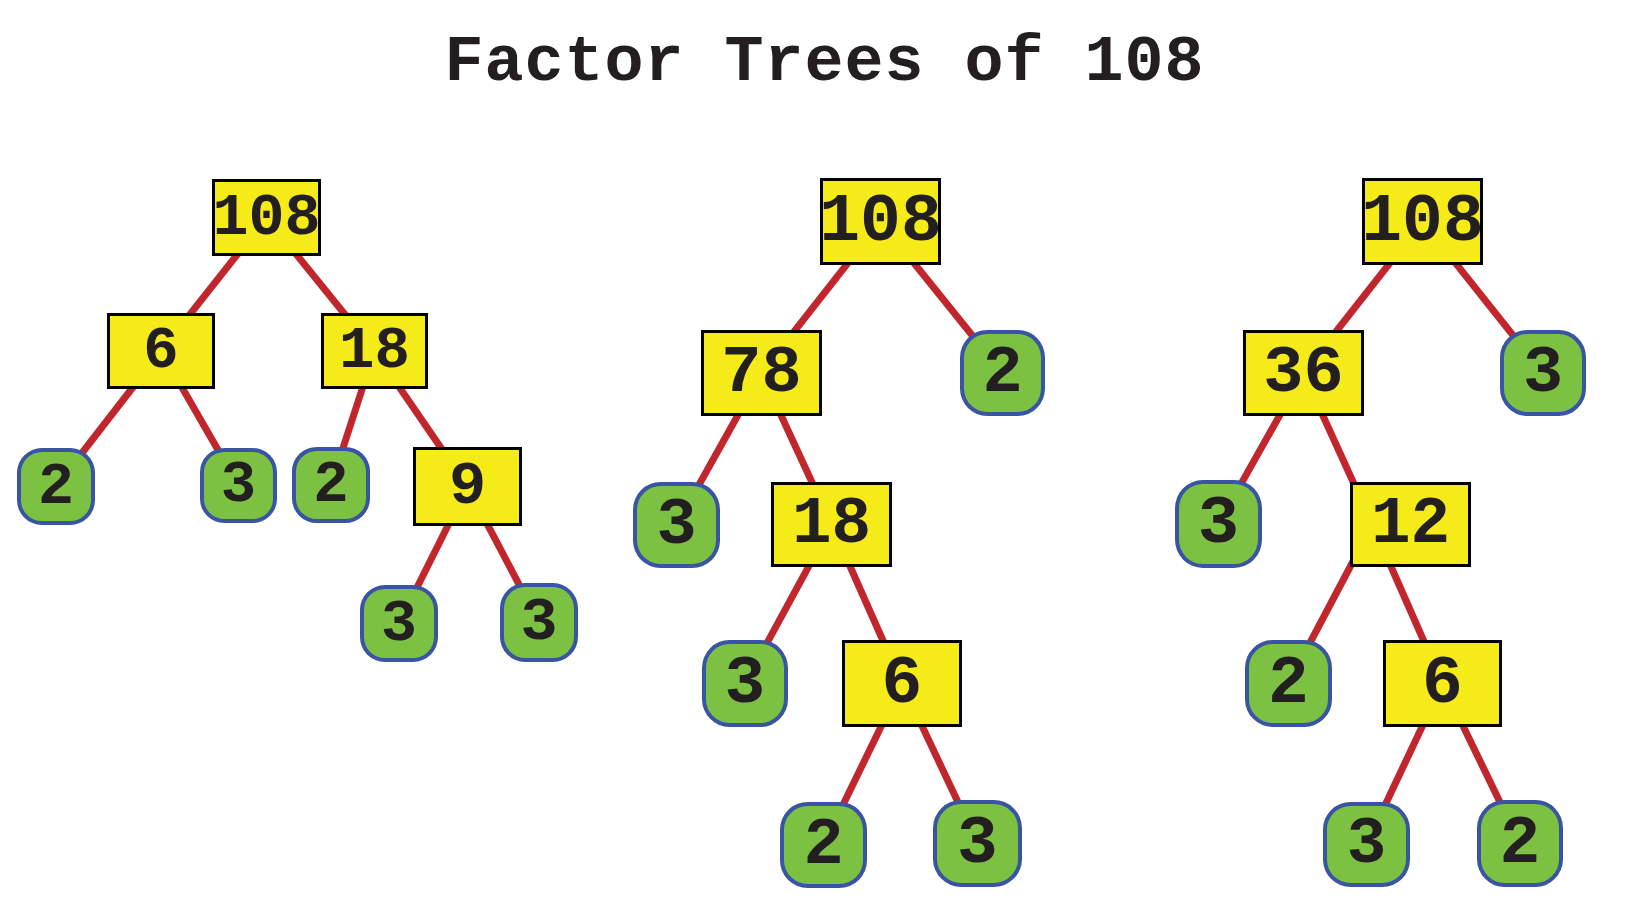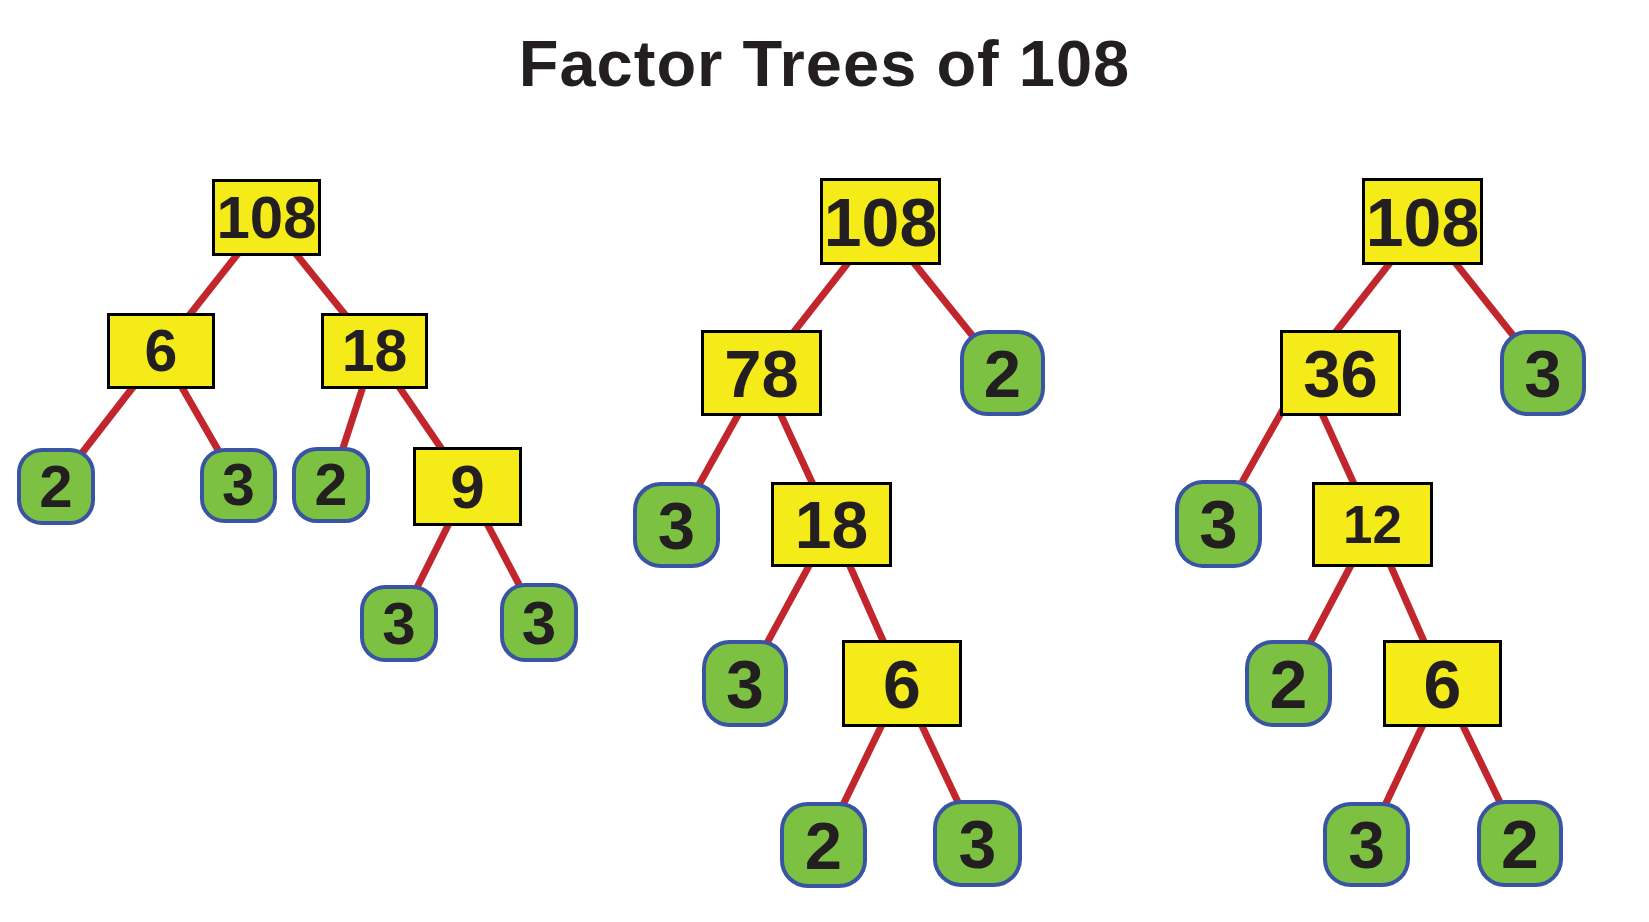--- a/index.html
+++ b/index.html
@@ -6,21 +6,21 @@
     margin: 0;
     padding: 0;
     background: #ffffff;
   }
   .canvas {
     position: relative;
     width: 1649px;
     height: 888px;
     background: var(--bg, #ffffff);
     overflow: hidden;
-    font-family: Liberation Sans, sans-serif;
+    font-family: Liberation Mono, monospace;
   }
   .diagram-title {
     position: absolute;
     left: 0;
     right: 0;
     top: 26px;
     margin: 0;
     text-align: center;
     font-size: 65px;
     font-weight: bold;
@@ -107,22 +107,22 @@
       <div class="node composite" style="left: 820px; top: 178px; width: 121px; height: 87px; font-size: 68px;">108</div>
       <div class="node composite" style="left: 701px; top: 330px; width: 121px; height: 86px; font-size: 67px;">78</div>
       <div class="node prime" style="left: 960px; top: 330px; width: 85px; height: 86px; font-size: 67px;">2</div>
       <div class="node prime" style="left: 633px; top: 482px; width: 87px; height: 86px; font-size: 67px;">3</div>
       <div class="node composite" style="left: 771px; top: 482px; width: 121px; height: 85px; font-size: 66px;">18</div>
       <div class="node prime" style="left: 702px; top: 640px; width: 86px; height: 87px; font-size: 68px;">3</div>
       <div class="node composite" style="left: 842px; top: 640px; width: 120px; height: 87px; font-size: 68px;">6</div>
       <div class="node prime" style="left: 780px; top: 802px; width: 87px; height: 86px; font-size: 67px;">2</div>
       <div class="node prime" style="left: 933px; top: 800px; width: 89px; height: 87px; font-size: 68px;">3</div>
       <div class="node composite" style="left: 1362px; top: 178px; width: 121px; height: 87px; font-size: 68px;">108</div>
-      <div class="node composite" style="left: 1243px; top: 330px; width: 121px; height: 86px; font-size: 67px; margin-left: 37px;">36</div>
+      <div class="node composite" style="left: 1243px; top: 330px; width: 121px; height: 86px; font-size: 67px;">36</div>
       <div class="node prime" style="left: 1500px; top: 330px; width: 86px; height: 86px; font-size: 67px;">3</div>
       <div class="node prime" style="left: 1175px; top: 480px; width: 87px; height: 88px; font-size: 69px;">3</div>
-      <div class="node composite" style="left: 1312px; top: 482px; width: 121px; height: 85px; font-size: 53px;">12</div>
+      <div class="node composite" style="left: 1350px; top: 482px; width: 121px; height: 85px; font-size: 66px;">12</div>
       <div class="node prime" style="left: 1245px; top: 640px; width: 87px; height: 87px; font-size: 68px;">2</div>
       <div class="node composite" style="left: 1383px; top: 640px; width: 119px; height: 87px; font-size: 68px;">6</div>
       <div class="node prime" style="left: 1323px; top: 802px; width: 87px; height: 85px; font-size: 66px;">3</div>
       <div class="node prime" style="left: 1477px; top: 800px; width: 86px; height: 87px; font-size: 68px;">2</div>
     </div>
 </div>
 
 </body></html>

